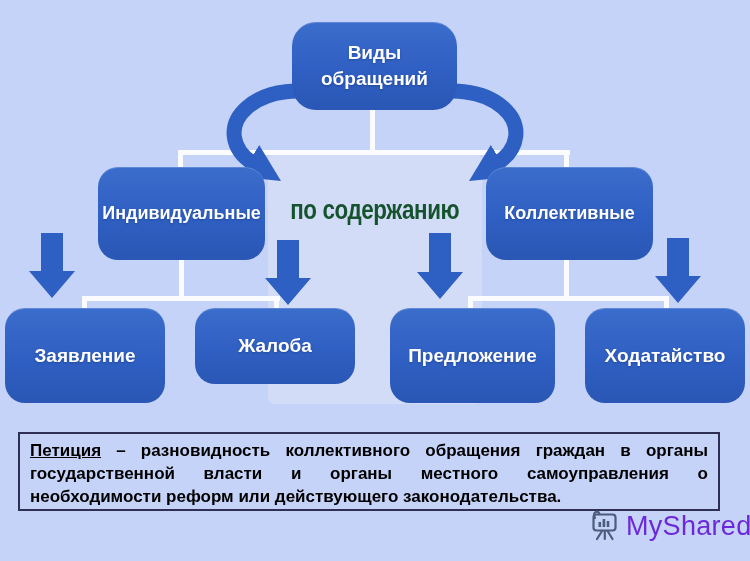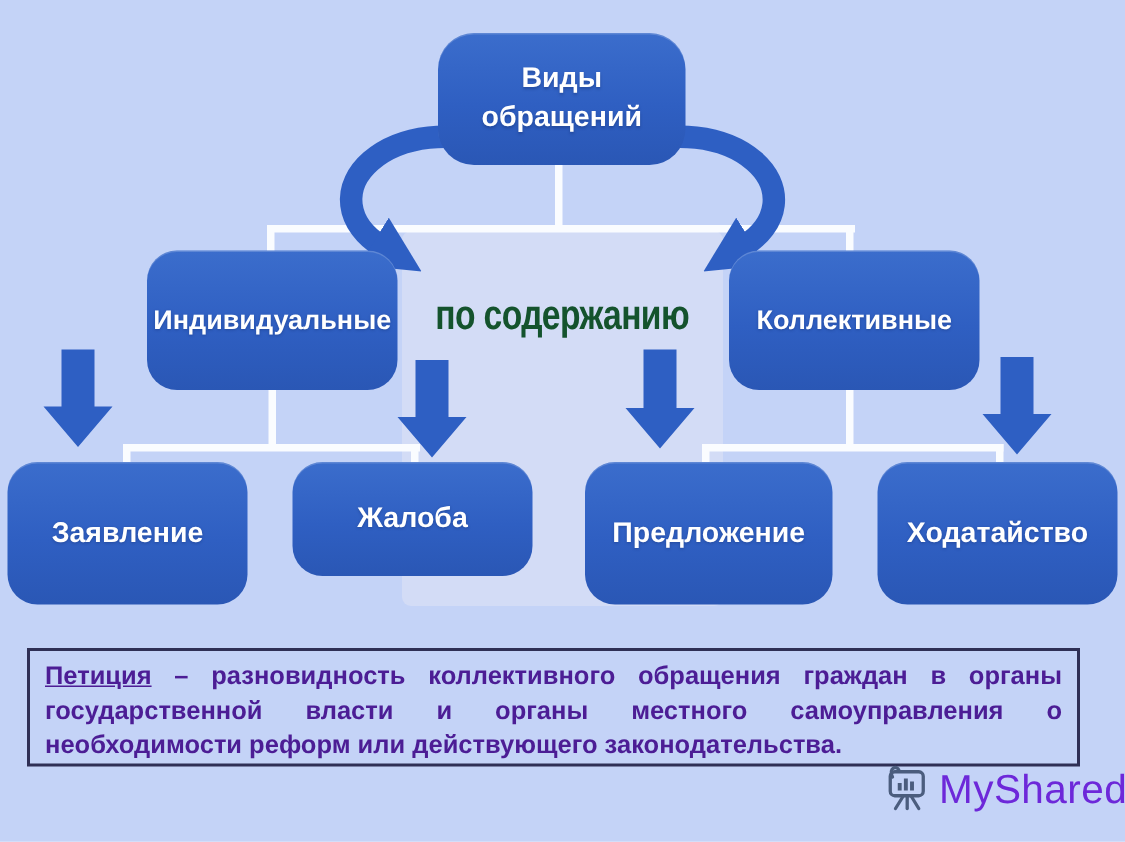--- a/index.html
+++ b/index.html
@@ -42,21 +42,21 @@
     letter-spacing:-0.5px;
   }
   .center-annotation .squeeze{display:inline-block;transform:scaleX(0.8);transform-origin:center;white-space:nowrap;}
   
   .arrows{position:absolute;left:0;top:0;pointer-events:none;}
   
   .definition{
     position:absolute;left:18px;top:432px;width:702px;height:79px;
     box-sizing:border-box;border:2px solid #2f2f55;
     padding:5px 10px 0 10px;
-    color:#4c1d95;font-weight:bold;font-size:17px;line-height:23px;
+    color:#000000;font-weight:bold;font-size:17px;line-height:23px;
   }
   .def-line{text-align:justify;text-align-last:justify;}
   .def-line.last{text-align-last:left;}
   .def-term{text-decoration:underline;}
   
   .watermark{
     position:absolute;left:588px;top:508px;
     display:flex;align-items:center;gap:4px;
     color:#6d28d9;
   }

